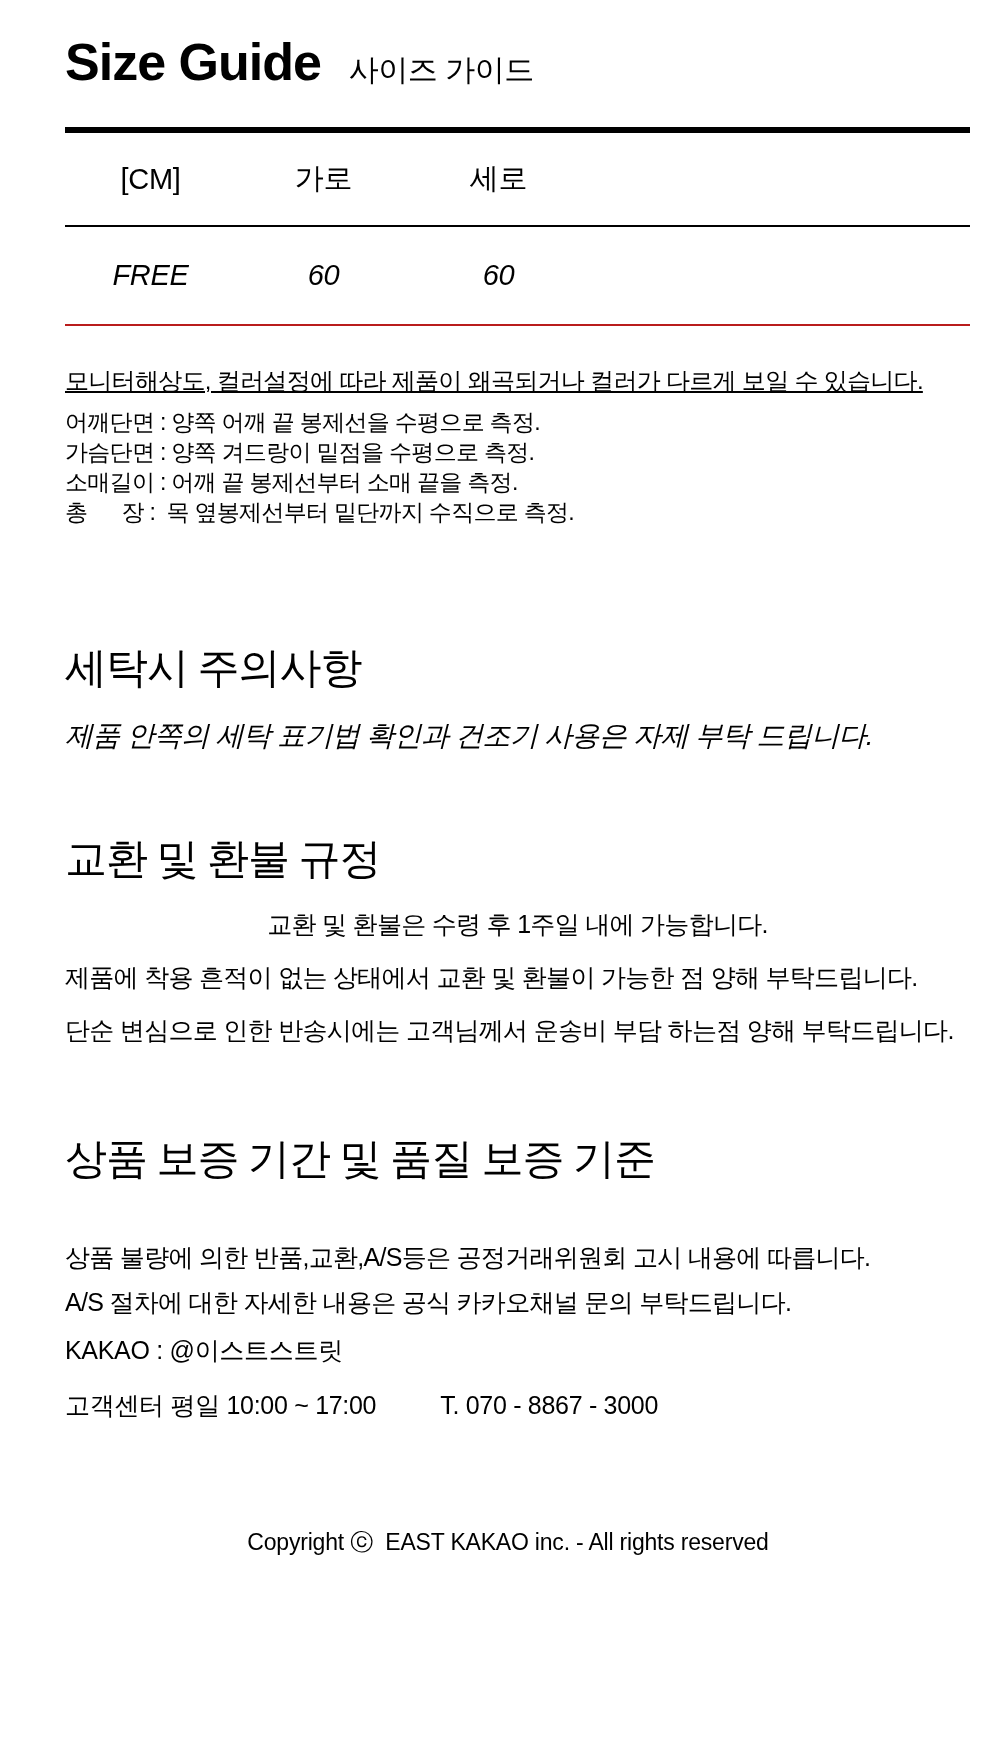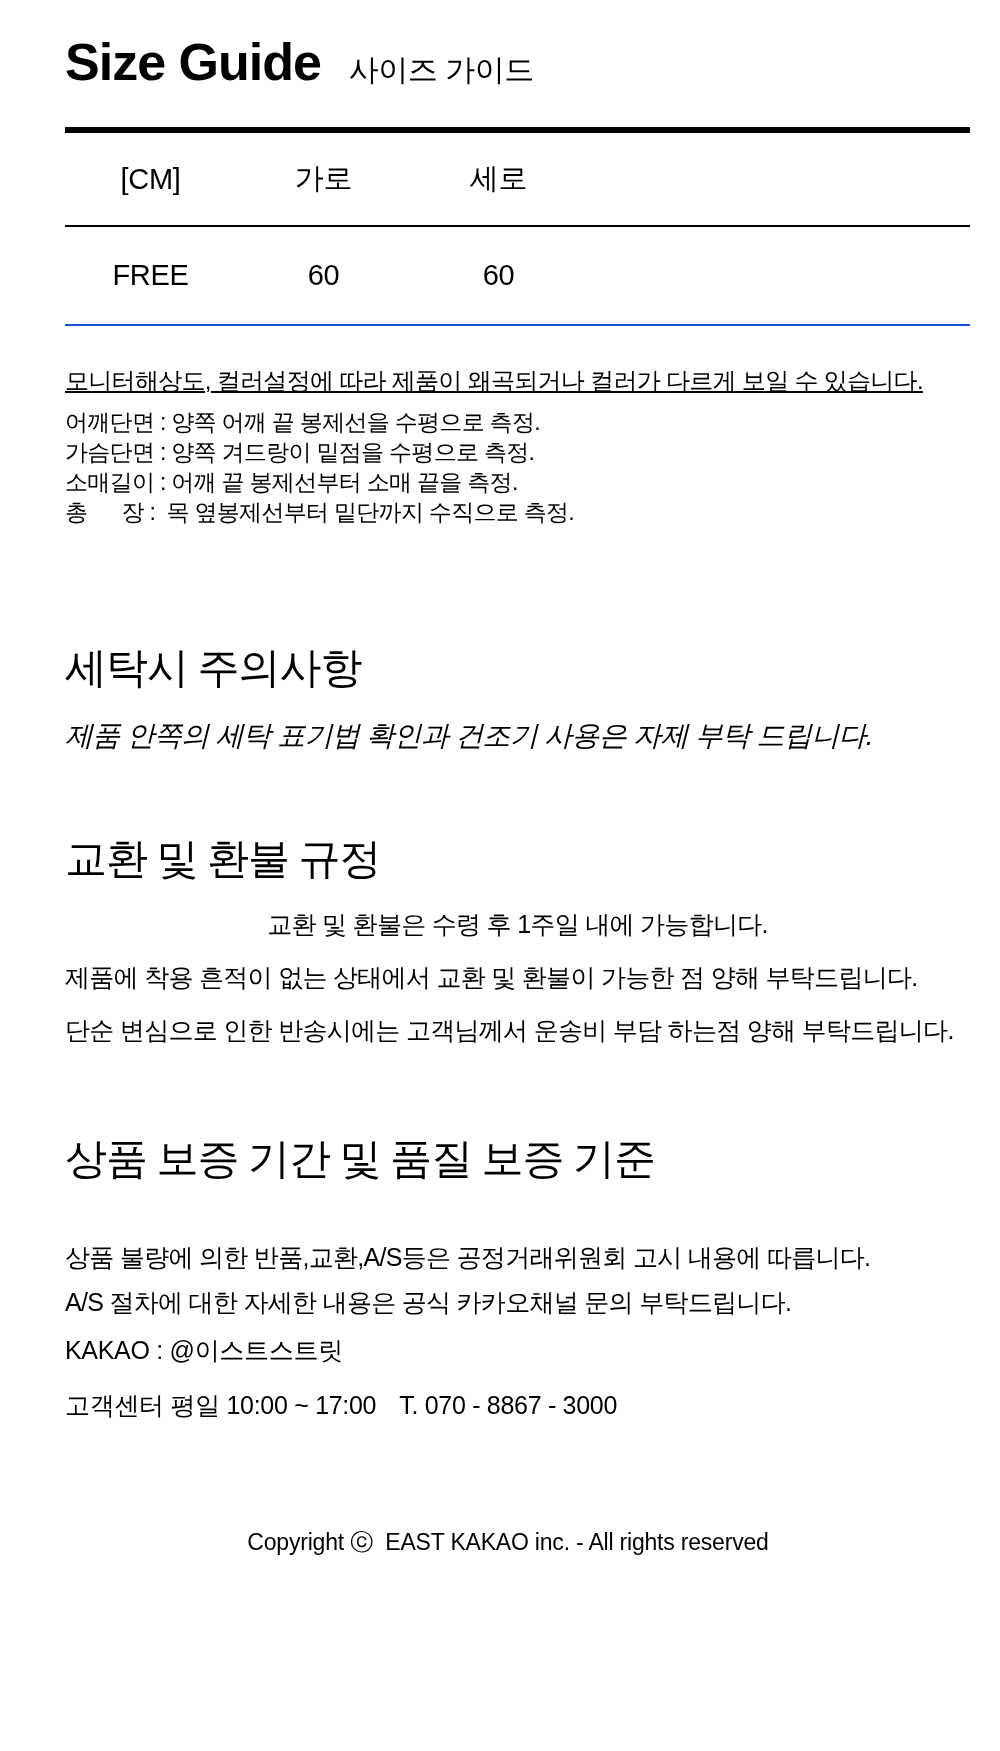--- a/index.html
+++ b/index.html
@@ -50,21 +50,21 @@
     border-collapse: collapse;
     table-layout: fixed;
     border-top: 6px solid #000;
   }
   table.size-table col.c1 { width: 171px; }
   table.size-table col.c2 { width: 175px; }
   table.size-table col.c3 { width: 175px; }
   table.size-table thead tr { height: 96px; }
   table.size-table tbody tr { height: 99px; }
   table.size-table thead tr { border-bottom: 2px solid #000; }
-  table.size-table tbody tr { border-bottom: 2px solid #1d4ed8; }
+  table.size-table tbody tr { border-bottom: 2px solid #b91c1c; font-style: italic; }
   table.size-table th, table.size-table td {
     font-size: 29px;
     font-weight: 400;
     text-align: center;
     vertical-align: middle;
     padding: 0;
     letter-spacing: -0.3px;
   }
 
   
@@ -115,21 +115,21 @@
     font-size: 25px;
     line-height: 30px;
     letter-spacing: -0.3px;
   }
   .cs-line {
     margin-top: 24px;
     font-size: 25px;
     line-height: 32px;
     letter-spacing: -0.3px;
     display: flex;
-    gap: 23px;
+    gap: 64px;
   }
 
   
   .footer {
     margin-top: 106px;
     margin-left: -57px;
     width: 1000px;
     text-align: center;
     font-size: 23px;
     line-height: 30px;

